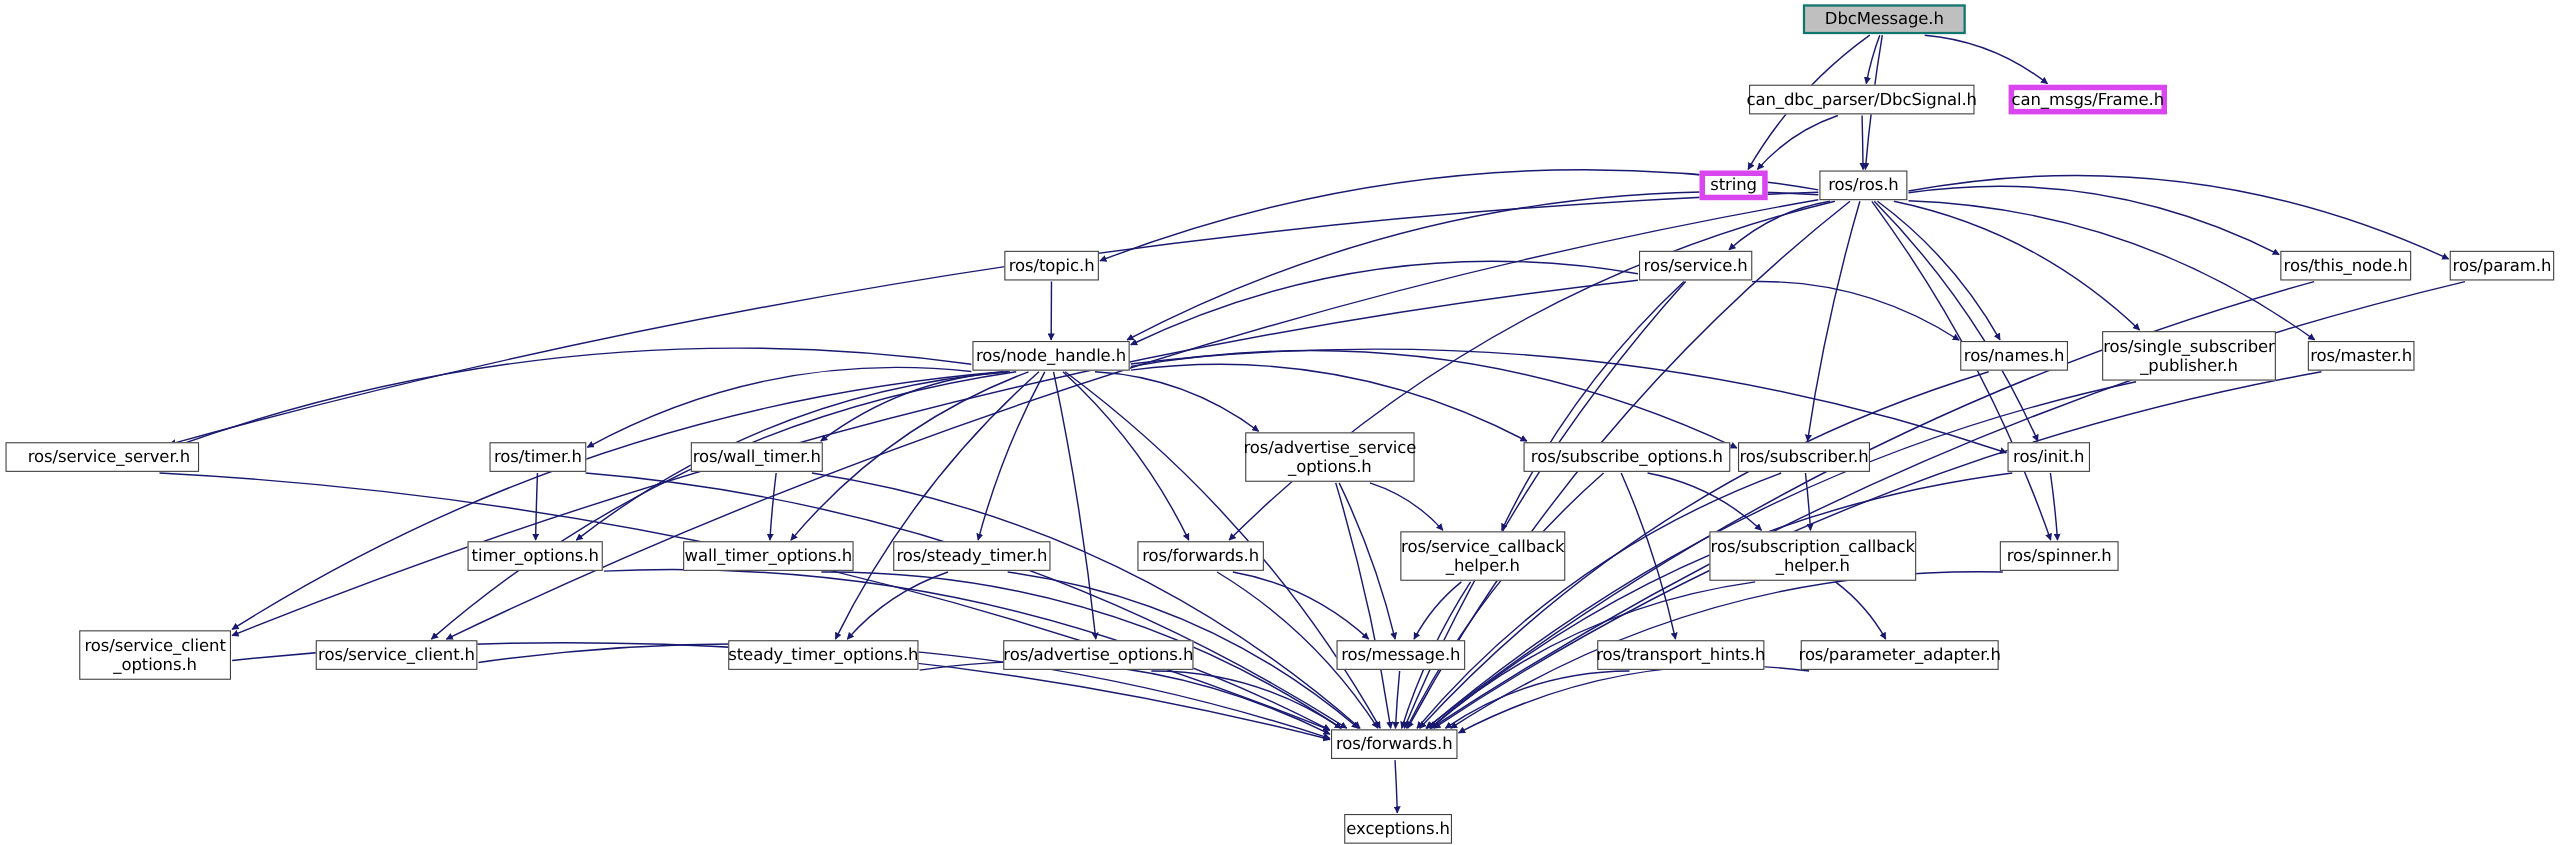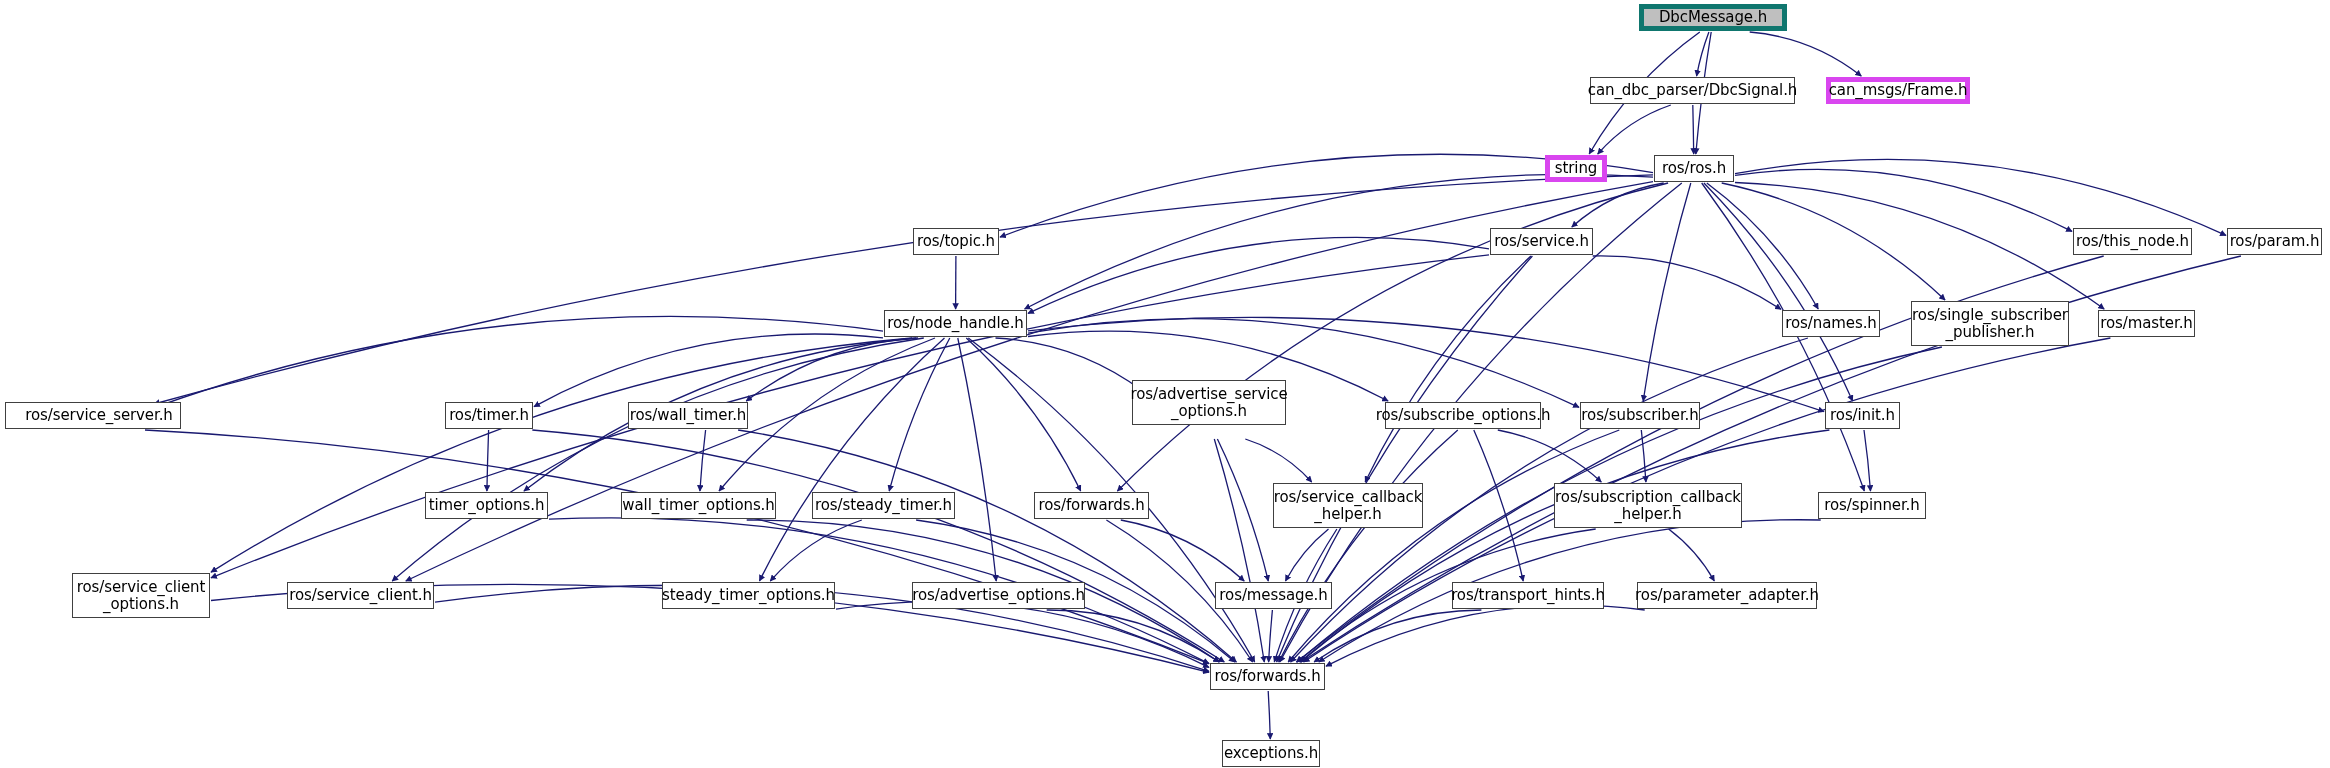--- a/index.html
+++ b/index.html
@@ -36,21 +36,21 @@
     font-size: 15px;
     line-height: 17px;
     white-space: pre-line;
     letter-spacing: -0.1px;
   }
   .node.solid {
     border: 1px solid #404040;
   }
   .node.root {
     background: #bfbfbf;
-    border: 5px solid #0f766e;
+    border: 2px solid #0f766e;
   }
   .node.light {
     border: 5px solid #d946ef;
   }
   .node .label {
     padding: 0 5px;
     pointer-events: none;
   }
 </style>
 </head>
@@ -159,23 +159,23 @@
       <div class="node solid" style="left: 2073px; top: 228px; width: 119px; height: 27px;"><span class="label">ros/this_node.h</span></div>
       <div class="node solid" style="left: 2227px; top: 228px; width: 95px; height: 27px;"><span class="label">ros/param.h</span></div>
       <div class="node solid" style="left: 884px; top: 310px; width: 143px; height: 27px;"><span class="label">ros/node_handle.h</span></div>
       <div class="node solid" style="left: 1782px; top: 310px; width: 98px; height: 27px;"><span class="label">ros/names.h</span></div>
       <div class="node solid" style="left: 1911px; top: 301px; width: 158px; height: 45px;"><span class="label">ros/single_subscriber
 _publisher.h</span></div>
       <div class="node solid" style="left: 2098px; top: 310px; width: 97px; height: 27px;"><span class="label">ros/master.h</span></div>
       <div class="node solid" style="left: 5px; top: 402px; width: 176px; height: 27px; padding-left: 12px;"><span class="label">ros/service_server.h</span></div>
       <div class="node solid" style="left: 445px; top: 402px; width: 88px; height: 27px;"><span class="label">ros/timer.h</span></div>
       <div class="node solid" style="left: 628px; top: 402px; width: 120px; height: 27px;"><span class="label">ros/wall_timer.h</span></div>
-      <div class="node solid" style="left: 1132px; top: 380px; width: 154px; height: 45px;"><span class="label">ros/advertise_service
+      <div class="node solid" style="left: 1132px; top: 393px; width: 154px; height: 45px;"><span class="label">ros/advertise_service
 _options.h</span></div>
-      <div class="node solid" style="left: 1385px; top: 402px; width: 156px; height: 27px;"><span class="label">ros/subscribe_options.h</span></div>
+      <div class="node solid" style="left: 1385px; top: 402px; width: 188px; height: 27px;"><span class="label">ros/subscribe_options.h</span></div>
       <div class="node solid" style="left: 1580px; top: 402px; width: 120px; height: 27px;"><span class="label">ros/subscriber.h</span></div>
       <div class="node solid" style="left: 1825px; top: 402px; width: 75px; height: 27px;"><span class="label">ros/init.h</span></div>
       <div class="node solid" style="left: 425px; top: 492px; width: 123px; height: 27px;"><span class="label">timer_options.h</span></div>
       <div class="node solid" style="left: 621px; top: 492px; width: 155px; height: 27px;"><span class="label">wall_timer_options.h</span></div>
       <div class="node solid" style="left: 812px; top: 492px; width: 143px; height: 27px;"><span class="label">ros/steady_timer.h</span></div>
       <div class="node solid" style="left: 1034px; top: 492px; width: 115px; height: 27px;"><span class="label">ros/forwards.h</span></div>
       <div class="node solid" style="left: 1273px; top: 483px; width: 150px; height: 45px;"><span class="label">ros/service_callback
 _helper.h</span></div>
       <div class="node solid" style="left: 1554px; top: 483px; width: 188px; height: 45px;"><span class="label">ros/subscription_callback
 _helper.h</span></div>

